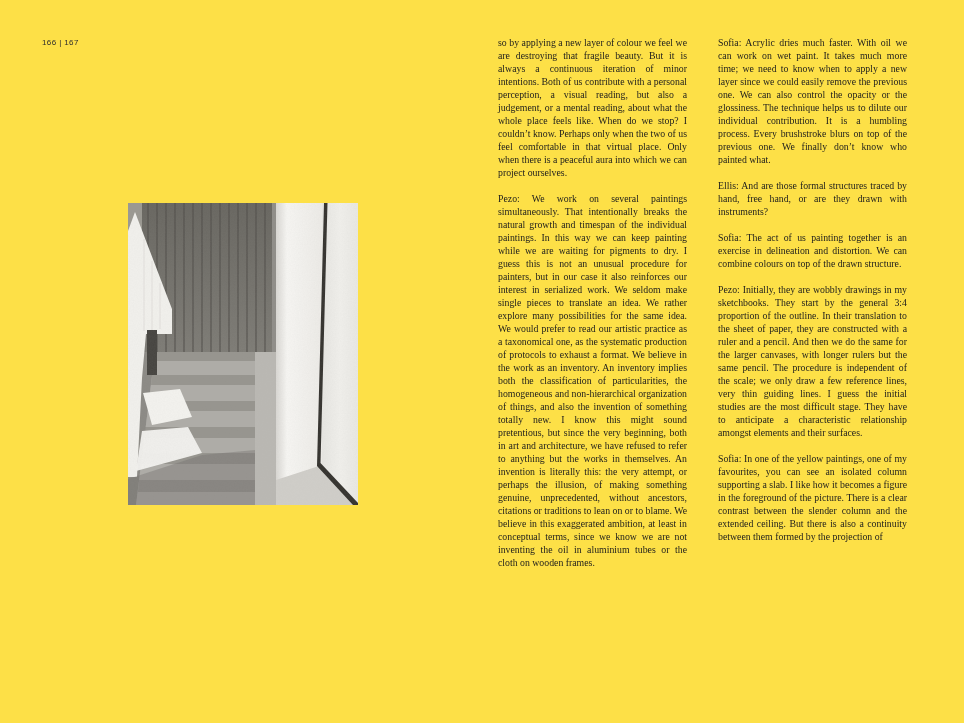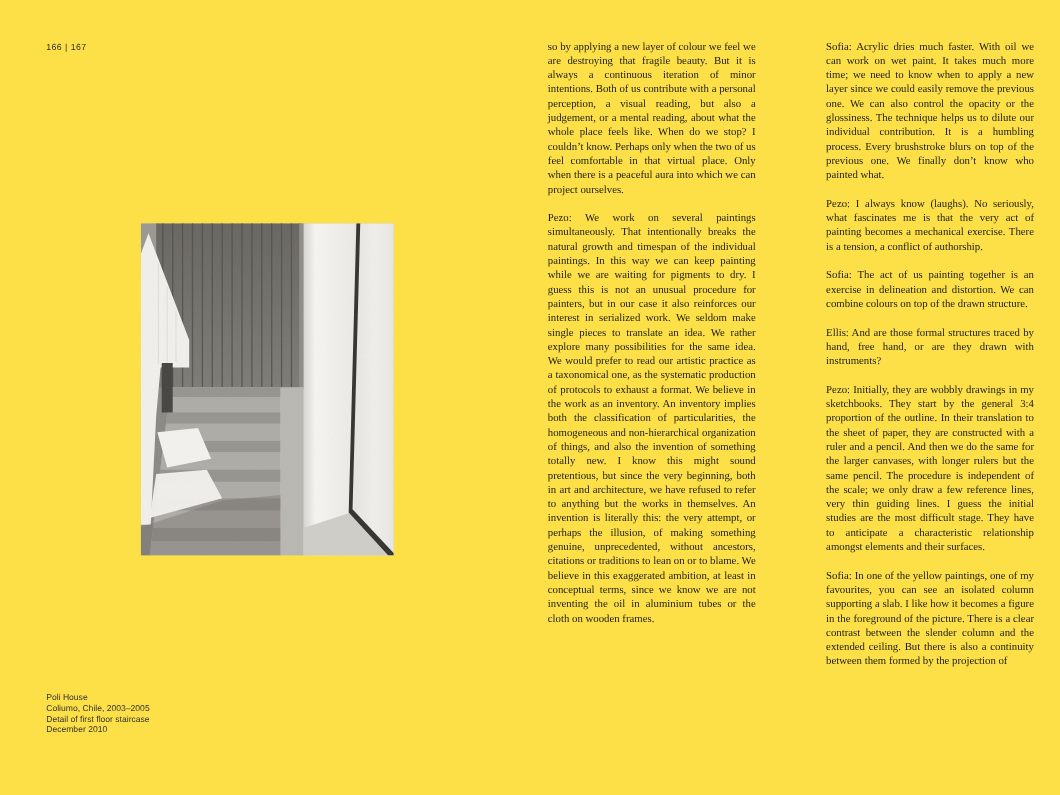--- a/index.html
+++ b/index.html
@@ -8,21 +8,21 @@
   .folio{position:absolute;left:42px;top:38px;font-family:"Liberation Sans","DejaVu Sans",sans-serif;
          font-size:8px;letter-spacing:0.4px;color:#2d2d2d;}
   .photo{position:absolute;left:128px;top:203px;width:230px;height:302px;}
   .photo svg{display:block;width:100%;height:100%;}
   .caption{position:absolute;left:42px;top:629px;font-family:"Liberation Sans","DejaVu Sans",sans-serif;
            font-size:7.8px;line-height:9.8px;color:#333333;}
   .col{position:absolute;top:36px;width:189px;font-size:9.8px;line-height:13px;
        text-align:justify;text-justify:inter-word;color:#1c1c1c;}
   .col p{margin:0 0 13px 0;}
   .col-left{left:498px;}
-  .col-right{left:751px;}
+  .col-right{left:718px;}
 </style>
 </head>
 <body>
 
 <div class="spread">
 
   <div class="folio">166 | 167</div>
 
   <figure class="photo" style="margin:0">
     <svg viewBox="0 0 230 302" preserveAspectRatio="none">
@@ -89,34 +89,27 @@
         <rect x="148" y="0" width="50" height="302" fill="url(#gJamb)"></rect>
         <rect x="194" y="0" width="36" height="302" fill="url(#gGlass)"></rect>
         <polygon points="148,277 191,263 229,302 148,302" fill="#d0cec9"></polygon>
         <polygon points="196,0 199.5,0 192.5,260 230,300 230,302 225,302 189,263" fill="#33312d"></polygon>
       </g>
 
       <rect x="0" y="0" width="230" height="302" filter="url(#grain)"></rect>
     </svg>
   </figure>
 
-  <div class="caption">
-    <div>Poli House</div>
-    <div>Coliumo, Chile, 2003–2005</div>
-    <div>Detail of first floor staircase</div>
-    <div>December 2010</div>
-  </div>
 
   <div class="col col-left">
     <p>so by applying a new layer of colour we feel we are destroying that fragile beauty. But it is always a continuous iteration of minor intentions. Both of us contribute with a personal perception, a visual reading, but also a judgement, or a mental reading, about what the whole place feels like. When do we stop? I couldn’t know. Perhaps only when the two of us feel comfortable in that virtual place. Only when there is a peaceful aura into which we can project ourselves.</p>
     <p>Pezo: We work on several paintings simultaneously. That intentionally breaks the natural growth and timespan of the individual paintings. In this way we can keep painting while we are waiting for pigments to dry. I guess this is not an unusual procedure for painters, but in our case it also reinforces our interest in serialized work. We seldom make single pieces to translate an idea. We rather explore many possibilities for the same idea. We would prefer to read our artistic practice as a taxonomical one, as the systematic production of protocols to exhaust a format. We believe in the work as an inventory. An inventory implies both the classification of particularities, the homogeneous and non-hierarchical organization of things, and also the invention of something totally new. I know this might sound pretentious, but since the very beginning, both in art and architecture, we have refused to refer to anything but the works in themselves. An invention is literally this: the very attempt, or perhaps the illusion, of making something genuine, unprecedented, without ancestors, citations or traditions to lean on or to blame. We believe in this exaggerated ambition, at least in conceptual terms, since we know we are not inventing the oil in aluminium tubes or the cloth on wooden frames.</p>
   </div>
 
   <div class="col col-right">
     <p>Sofia: Acrylic dries much faster. With oil we can work on wet paint. It takes much more time; we need to know when to apply a new layer since we could easily remove the previous one. We can also control the opacity or the glossiness. The technique helps us to dilute our individual contribution. It is a humbling process. Every brushstroke blurs on top of the previous one. We finally don’t know who painted what.</p>
-    <p>Pezo: I always know (laughs). No seriously, what fascinates me is that the very act of painting becomes a mechanical exercise. There is a tension, a conflict of authorship.</p>
+    <p>Ellis: And are those formal structures traced by hand, free hand, or are they drawn with instruments?</p>
     <p>Sofia: The act of us painting together is an exercise in delineation and distortion. We can combine colours on top of the drawn structure.</p>
-    <p>Ellis: And are those formal structures traced by hand, free hand, or are they drawn with instruments?</p>
     <p>Pezo: Initially, they are wobbly drawings in my sketchbooks. They start by the general 3:4 proportion of the outline. In their translation to the sheet of paper, they are constructed with a ruler and a pencil. And then we do the same for the larger canvases, with longer rulers but the same pencil. The procedure is independent of the scale; we only draw a few reference lines, very thin guiding lines. I guess the initial studies are the most difficult stage. They have to anticipate a characteristic relationship amongst elements and their surfaces.</p>
     <p>Sofia: In one of the yellow paintings, one of my favourites, you can see an isolated column supporting a slab. I like how it becomes a figure in the foreground of the picture. There is a clear contrast between the slender column and the extended ceiling. But there is also a continuity between them formed by the projection of</p>
   </div>
 
 </div>
 
 </body></html>

